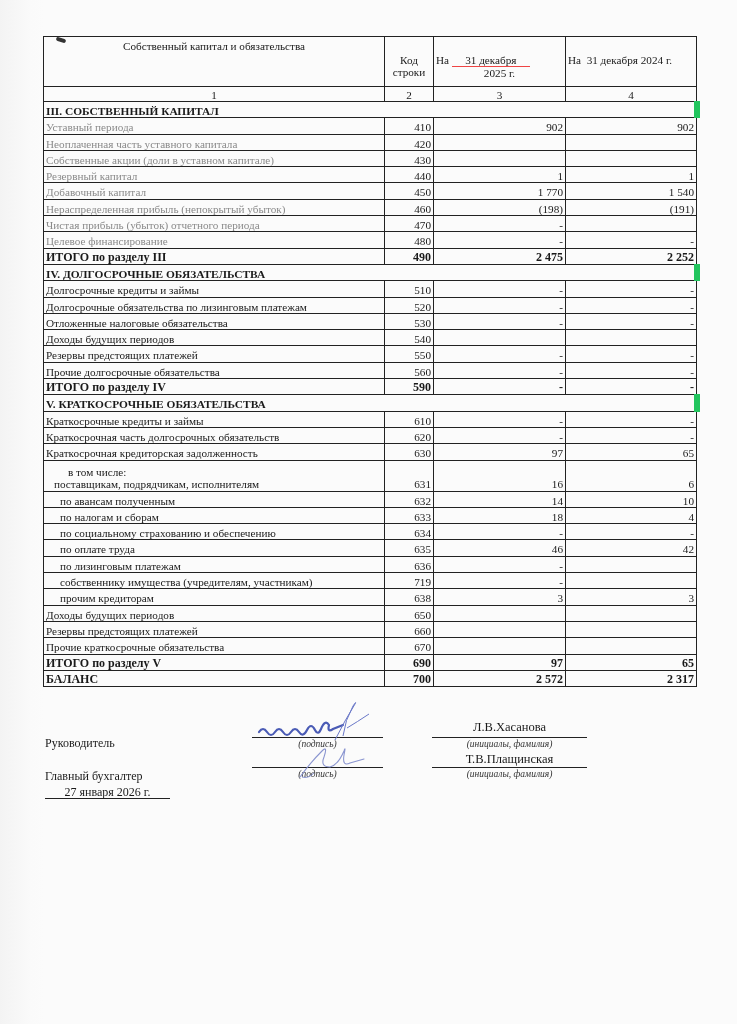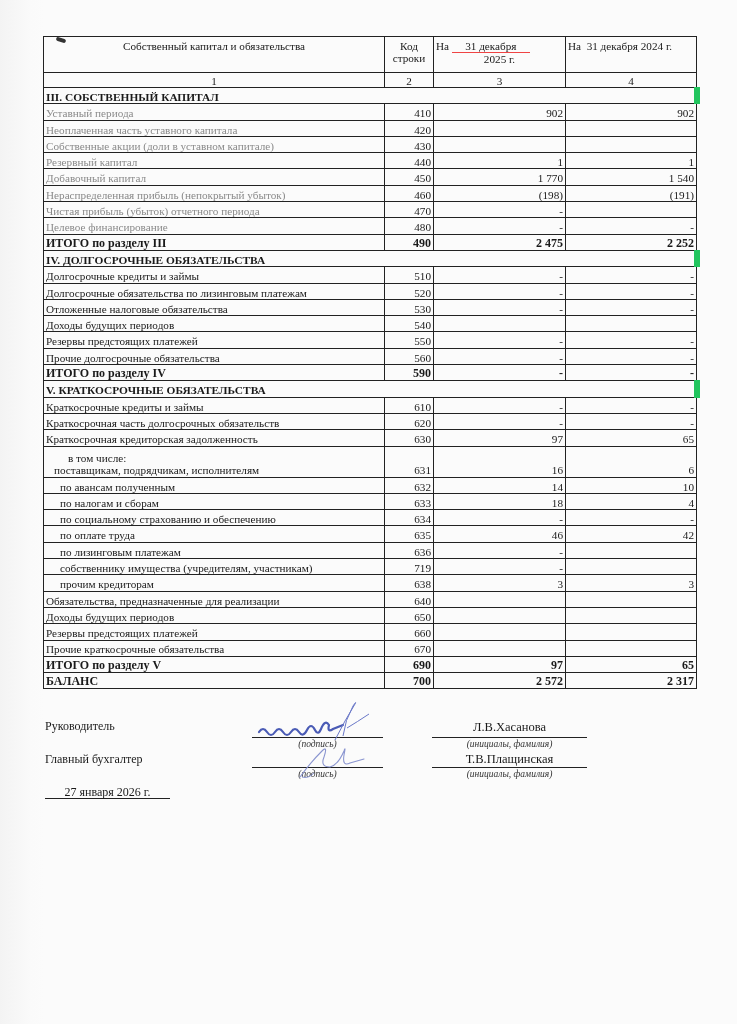--- a/index.html
+++ b/index.html
@@ -30,37 +30,37 @@
   table.bal col.c4 { width: 131px; }
   table.bal td {
     border: 1px solid #222;
     padding: 0 2px;
     height: 15.3px;
     white-space: nowrap;
     overflow: hidden;
     vertical-align: bottom;
   }
   td.first-col { border-left-color: #bdbdbd; }
-  tr.head td { height: 32px; vertical-align: top; text-align: center; padding-top: 3px; }
+  tr.head td { height: 32px; vertical-align: top; text-align: center; padding-top: 17px; }
   tr.head td.title-cell { vertical-align: top; padding-top: 3px; }
   tr.nums td { text-align: center; height: 14px; }
   td.code { text-align: right; }
   td.num { text-align: right; }
   tr.section td { font-weight: bold; font-size: 11.4px; }
   tr.section td.sec-title { border-right: 6px solid #22c55e; }
   tr.total td { font-weight: bold; font-size: 12px; }
   tr.faded td.first-col span { color: #8a8a8a; }
   .indent { padding-left: 22px !important; }
   .indent2 { padding-left: 16px !important; }
   tr.tall td { height: 30px; }
   .date-cell-line { display: inline-block; border-bottom: 1px solid #ef4444; width: 78px; text-align: center; }
 
   .sig-block { position: absolute; left: 0; top: 0; width: 737px; height: 1024px; pointer-events: none; font-size: 12px; }
   .sig-block > * { pointer-events: auto; }
-  .lbl { position: absolute; font-size: 12px; }
+  .lbl { position: absolute; font-size: 12px; margin-top: 17px; }
   .line { position: absolute; height: 1px; background: #222; }
   .hint { position: absolute; font-size: 9.5px; font-style: italic; color: #333; text-align: center; }
   .name { position: absolute; font-size: 12.5px; text-align: center; }
   .date { position: absolute; font-size: 12px; text-align: center; }
   .signature { position: absolute; }
 </style>
 </head>
 <body>
 
 <div class="scan-shade"></div>
@@ -266,26 +266,20 @@
       <td class="num">-</td>
       <td class="num"></td>
     </tr>
     <tr>
       <td class="first-col indent2">прочим кредиторам</td>
       <td class="code">638</td>
       <td class="num">3</td>
       <td class="num">3</td>
     </tr>
     <tr>
-      <td class="first-col">Обязательства, предназначенные для реализации</td>
-      <td class="code">640</td>
-      <td class="num"></td>
-      <td class="num"></td>
-    </tr>
-    <tr>
       <td class="first-col">Доходы будущих периодов</td>
       <td class="code">650</td>
       <td class="num"></td>
       <td class="num"></td>
     </tr>
     <tr>
       <td class="first-col">Резервы предстоящих платежей</td>
       <td class="code">660</td>
       <td class="num"></td>
       <td class="num"></td>

